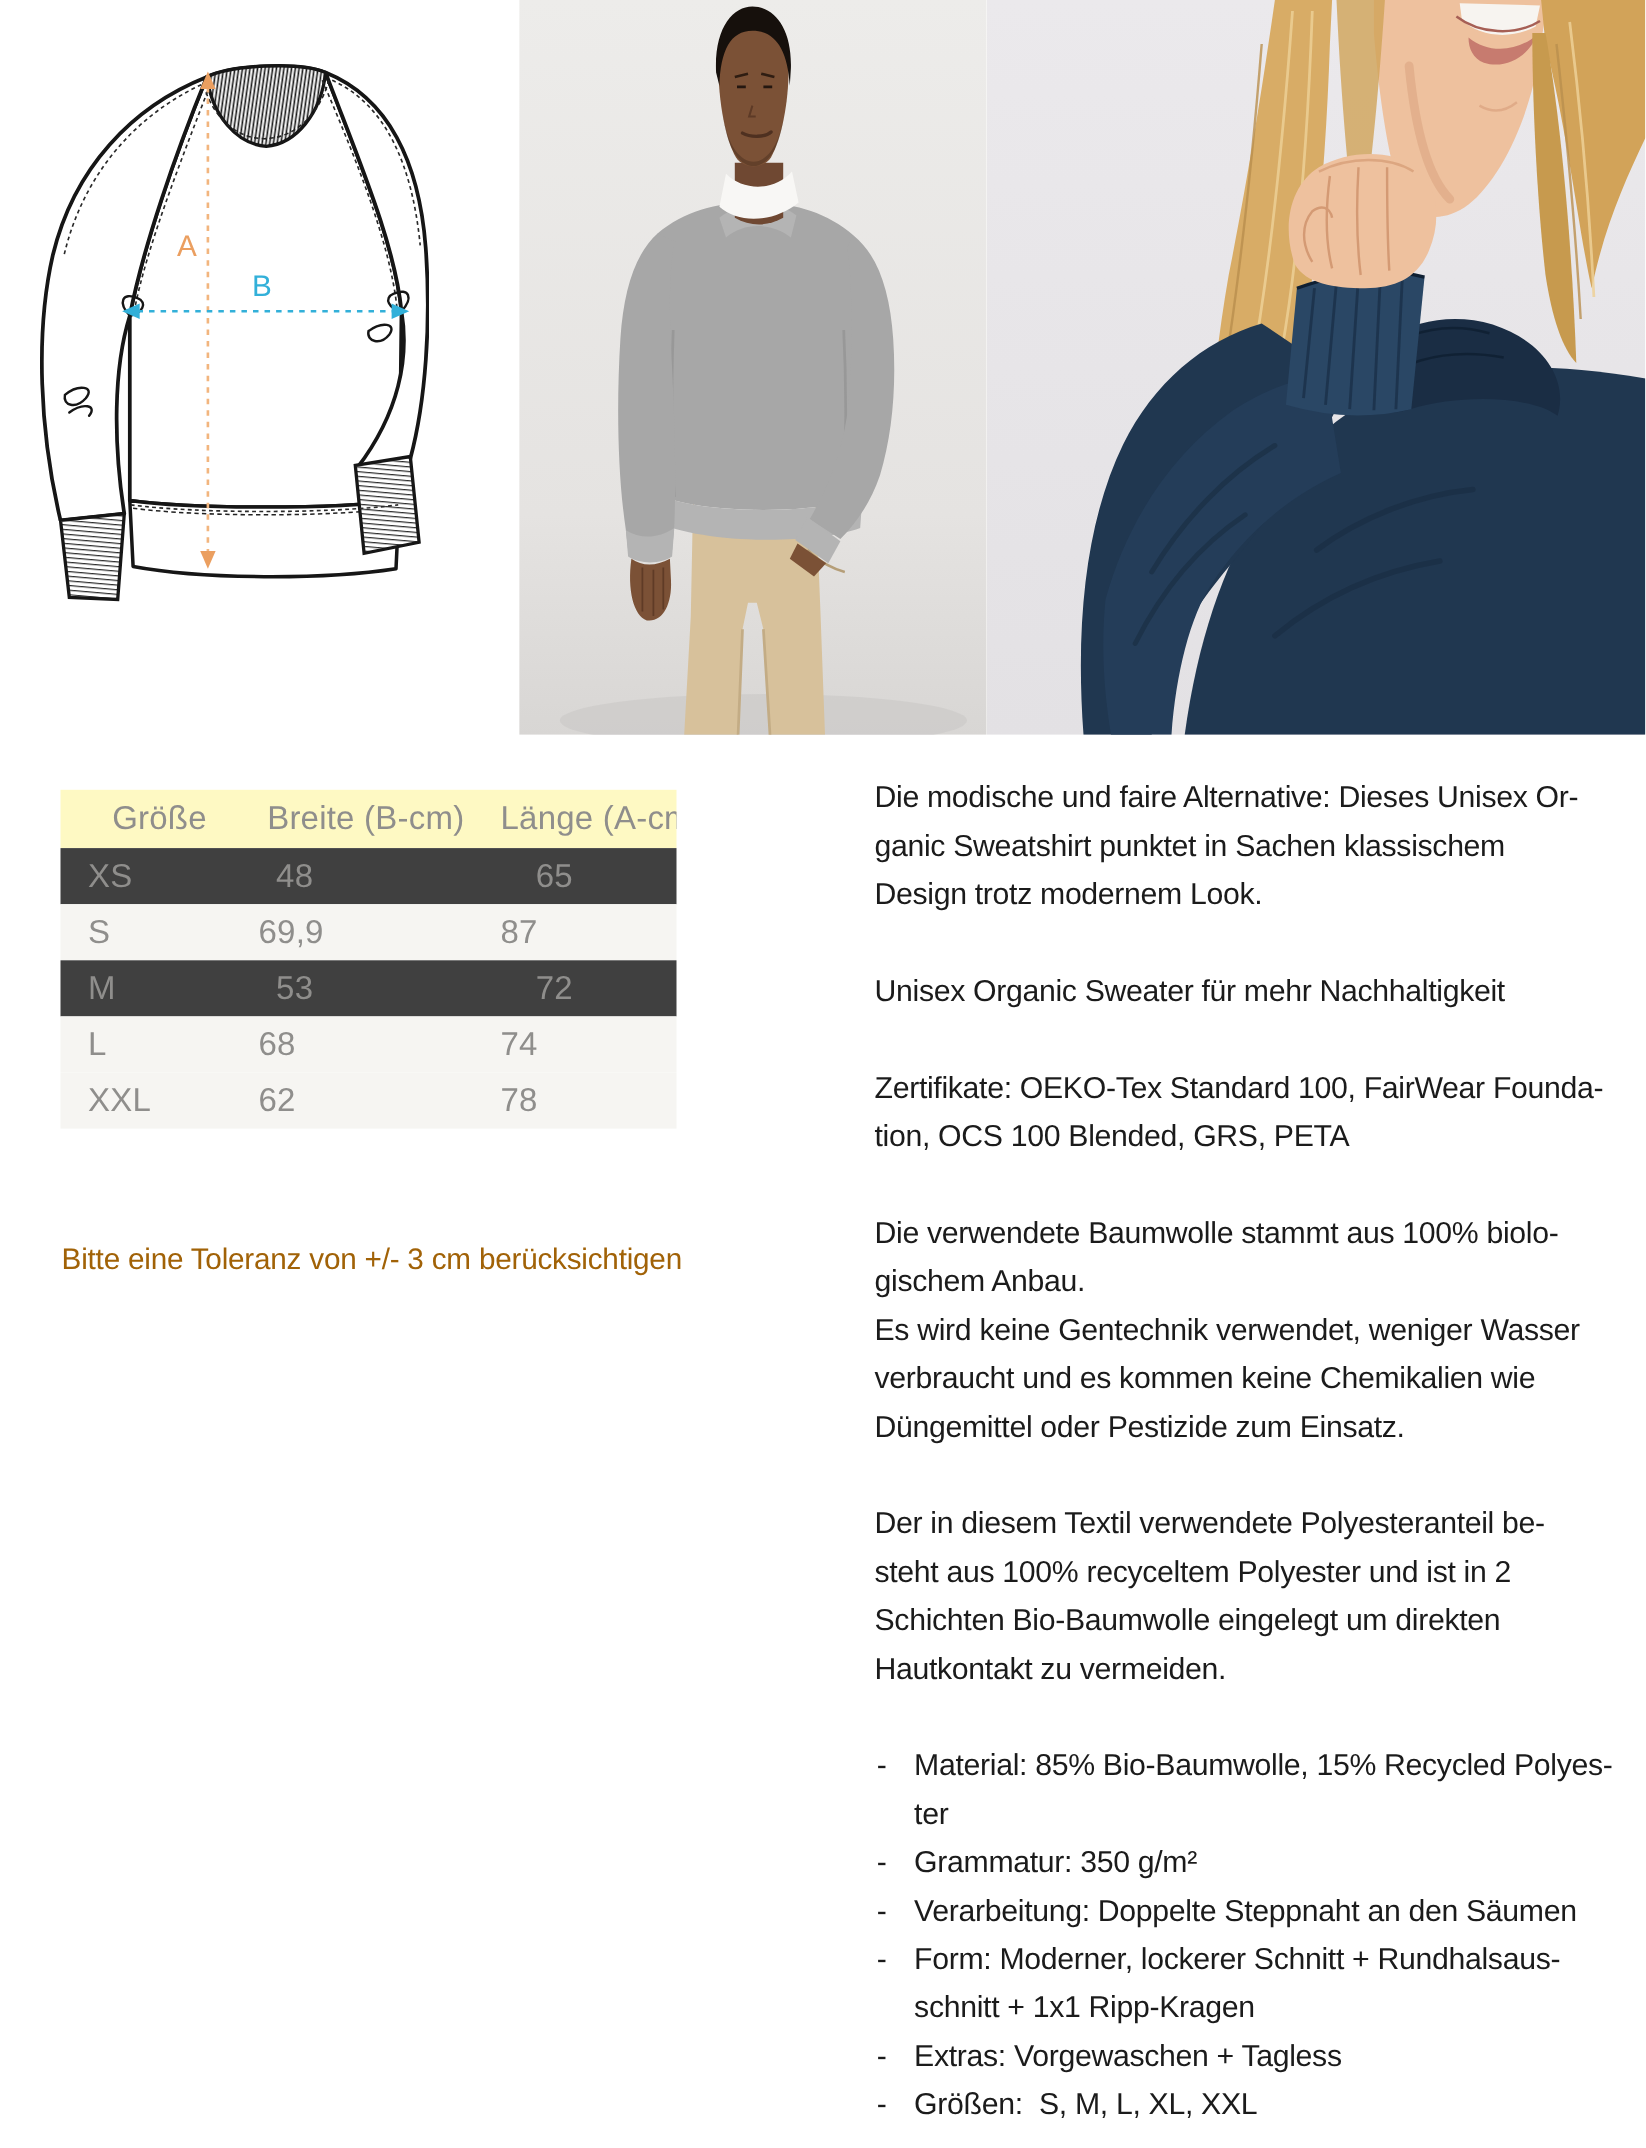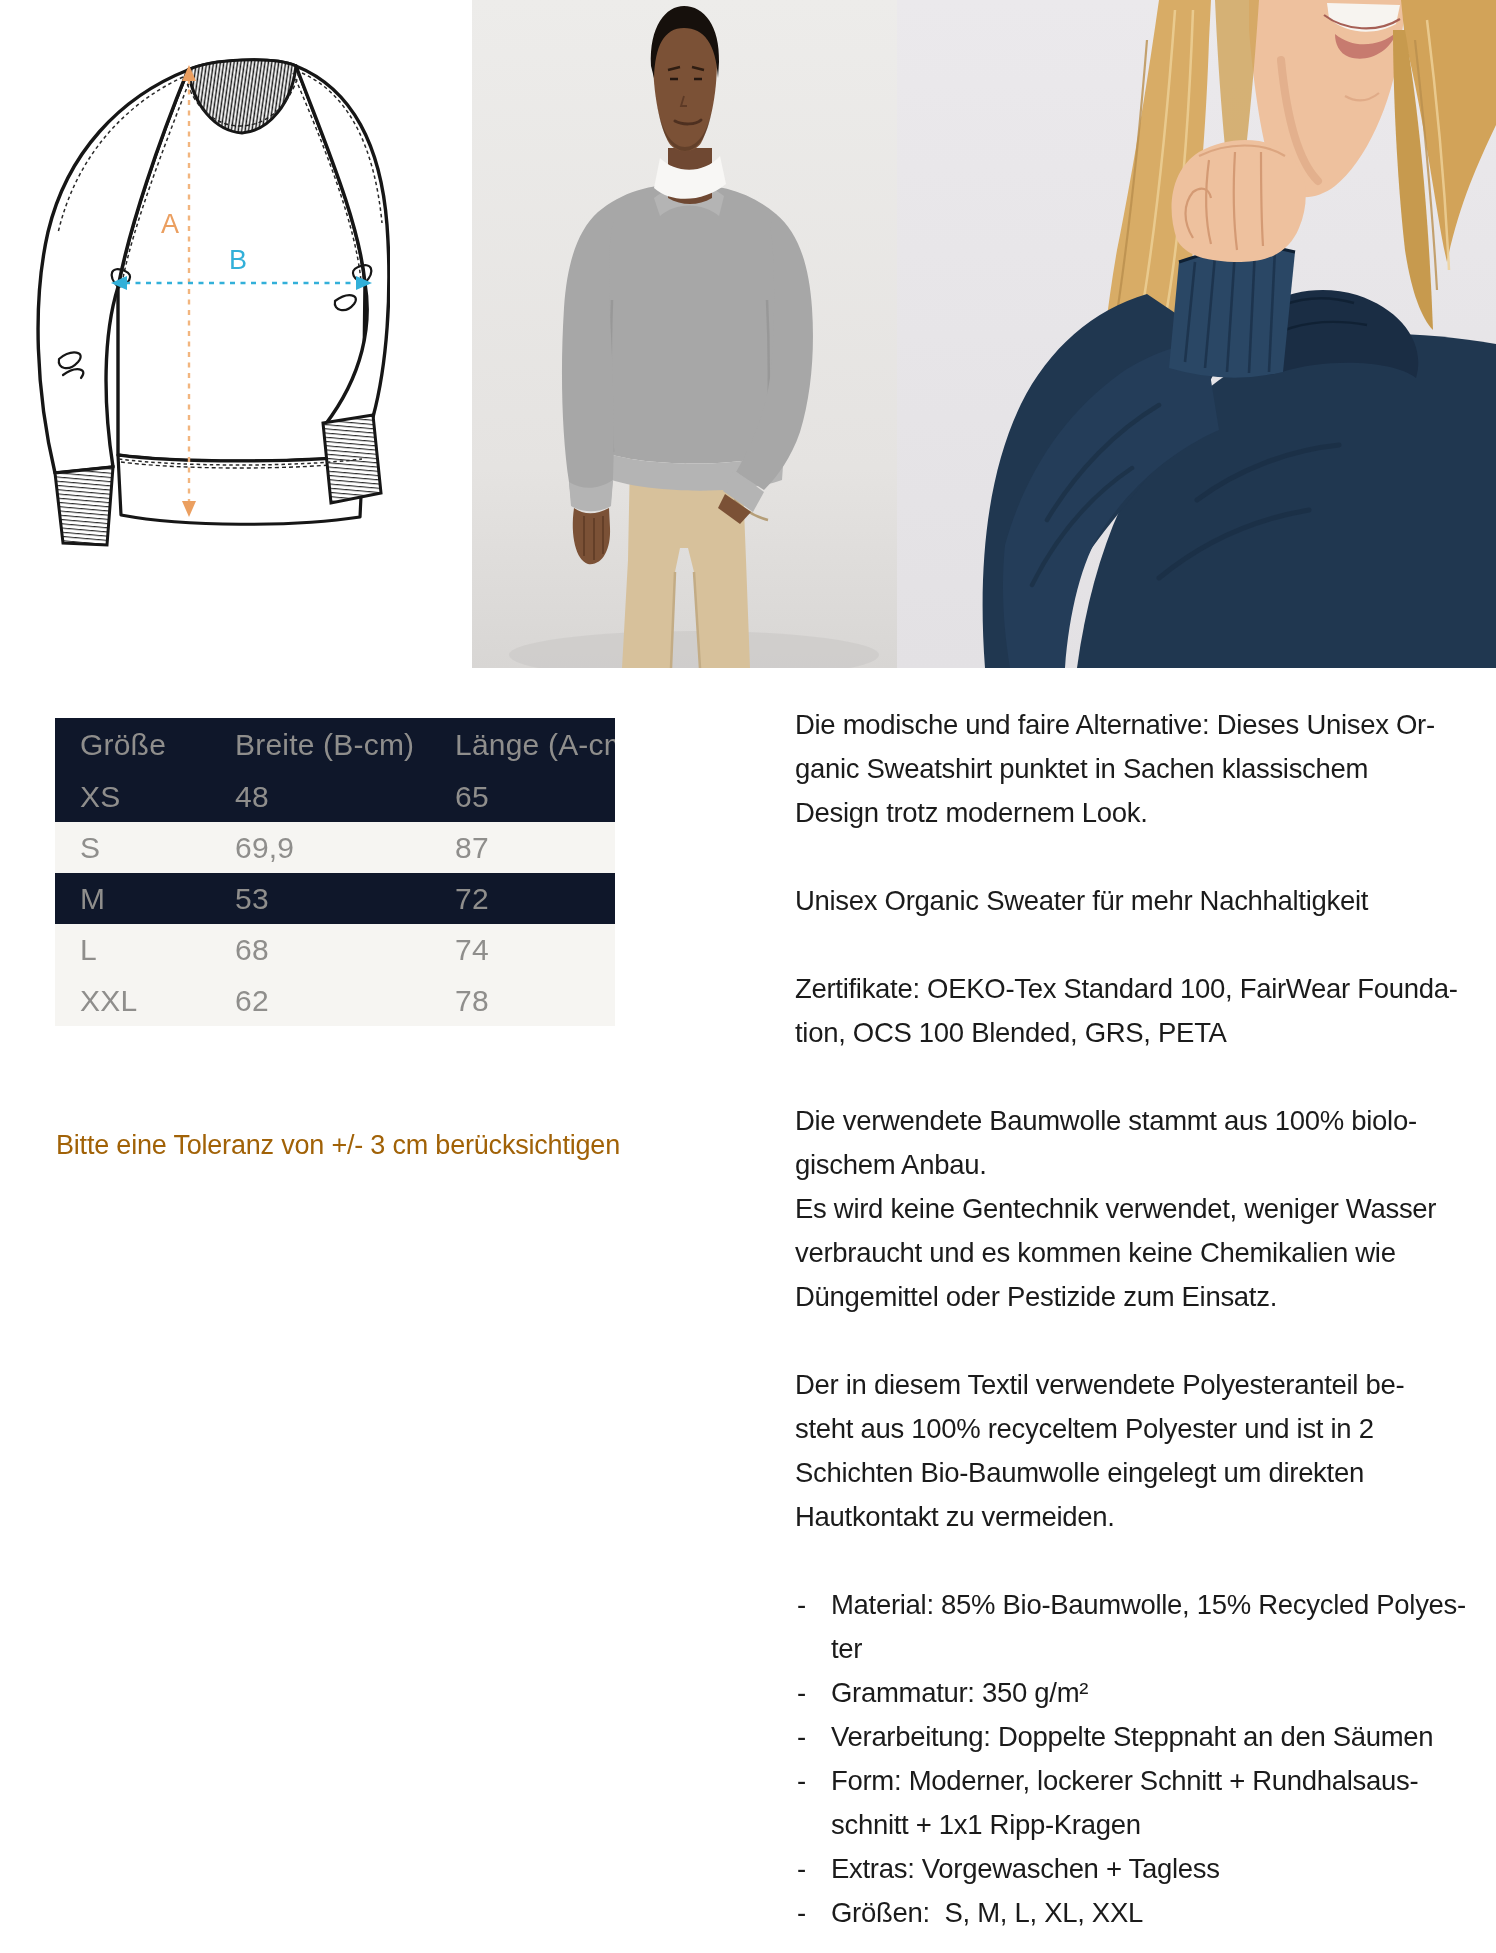--- a/index.html
+++ b/index.html
@@ -10,22 +10,22 @@
   
   .diagram{left:15px;top:25px;width:375px;height:540px;}
 
   
   .photo-man{left:472px;top:0;width:425px;height:668px;}
   .photo-woman{left:897px;top:0;width:599px;height:668px;}
 
   
   .size-table{left:55px;top:718px;width:560px;font-size:30px;color:#8f8e8c;letter-spacing:0.2px;}
   .tr{display:grid;grid-template-columns:155px 220px 185px;height:51px;align-items:center;}
-  .tr.th{height:53px;background:#0f172a;}
-  .tr.dark{background:#0f172a;}
+  .tr.th{height:53px;background:#fef9c3;text-align:center;}
+  .tr.dark{background:#404040;gap:16px;}
   .tr.light{background:#f6f5f2;}
   .td{padding-left:25px;white-space:nowrap;overflow:hidden;}
 
   .tolerance{left:56px;top:1130px;width:660px;font-size:27px;color:#a16207;letter-spacing:-0.2px;}
 
   
   .desc{left:795px;top:703px;width:715px;font-size:27.5px;line-height:44px;
         color:#1b1b1b;letter-spacing:-0.3px;}
   .desc p{margin:0 0 44px 0;white-space:pre-line;}
   .blist{margin-top:8px;}

